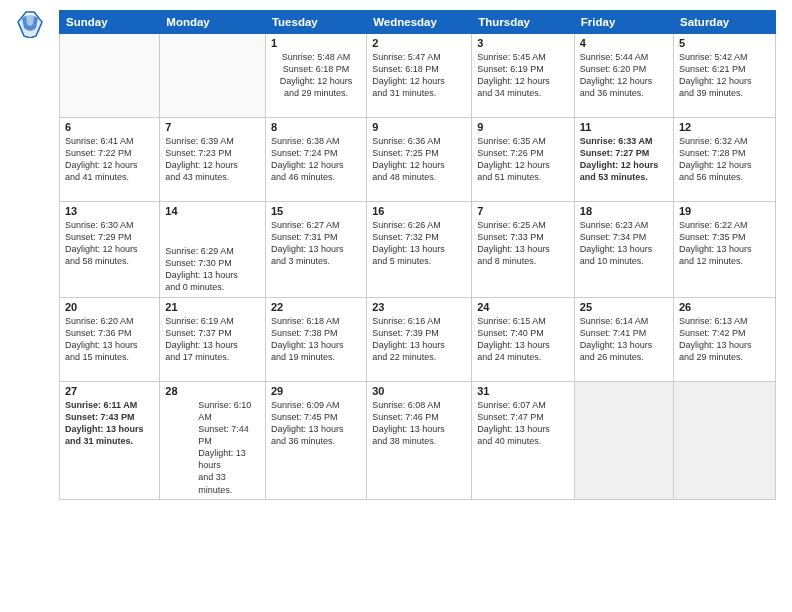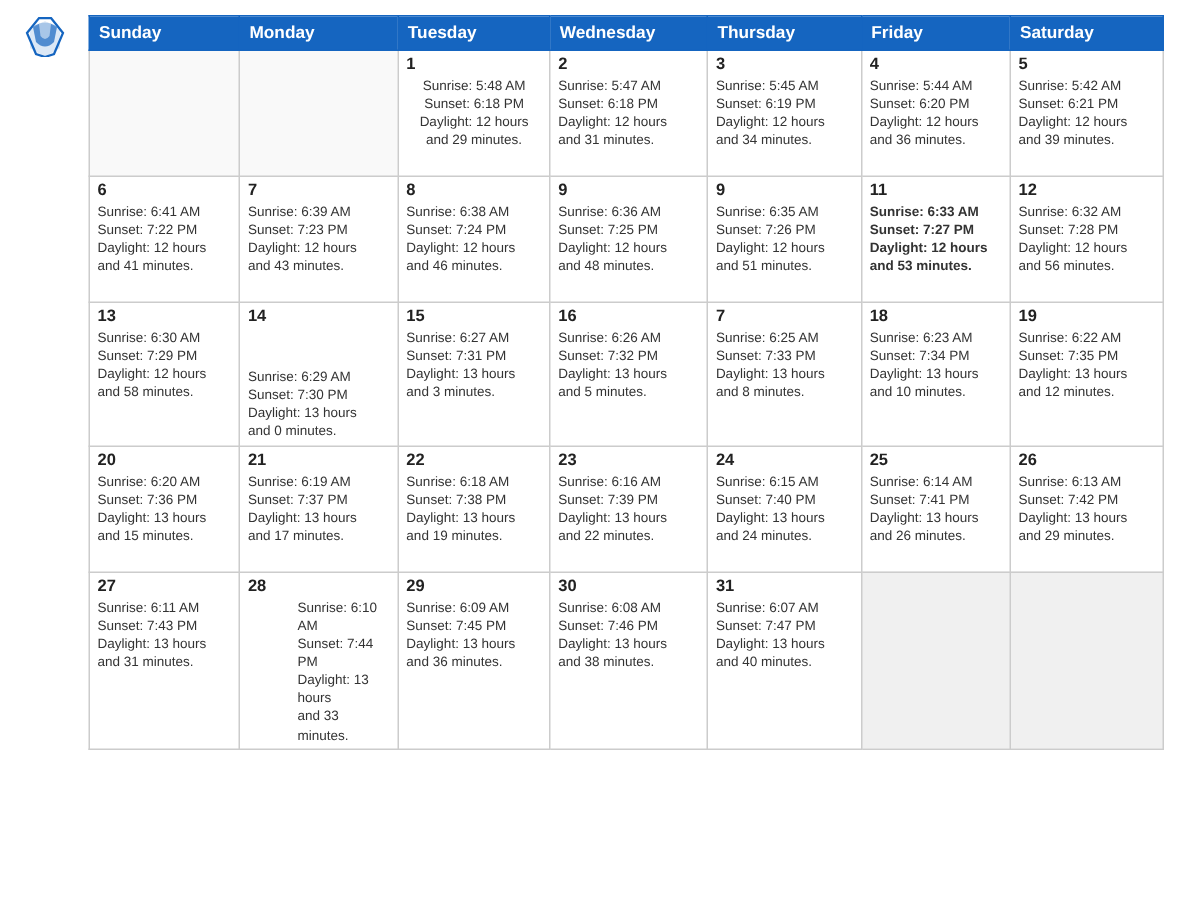--- a/index.html
+++ b/index.html
@@ -320,21 +320,21 @@
             <span class="day-number">26</span>
             <div class="day-detail" style="white-space: pre-line;">Sunrise: 6:13 AM
 Sunset: 7:42 PM
 Daylight: 13 hours
 and 29 minutes.</div>
           </td>
         </tr>
         <tr>
           <td>
             <span class="day-number">27</span>
-            <div class="day-detail" style="white-space: pre-line;">Sunrise: 6:11 AM
+            <div class="day-detail" style="white-space: pre-line; font-weight: bold;">Sunrise: 6:11 AM
 Sunset: 7:43 PM
 Daylight: 13 hours
 and 31 minutes.</div>
           </td>
           <td>
             <span class="day-number">28</span>
             <div class="day-detail" style="white-space: pre-line; margin-left: 33px;">Sunrise: 6:10 AM
 Sunset: 7:44 PM
 Daylight: 13 hours
 and 33 minutes.</div>

